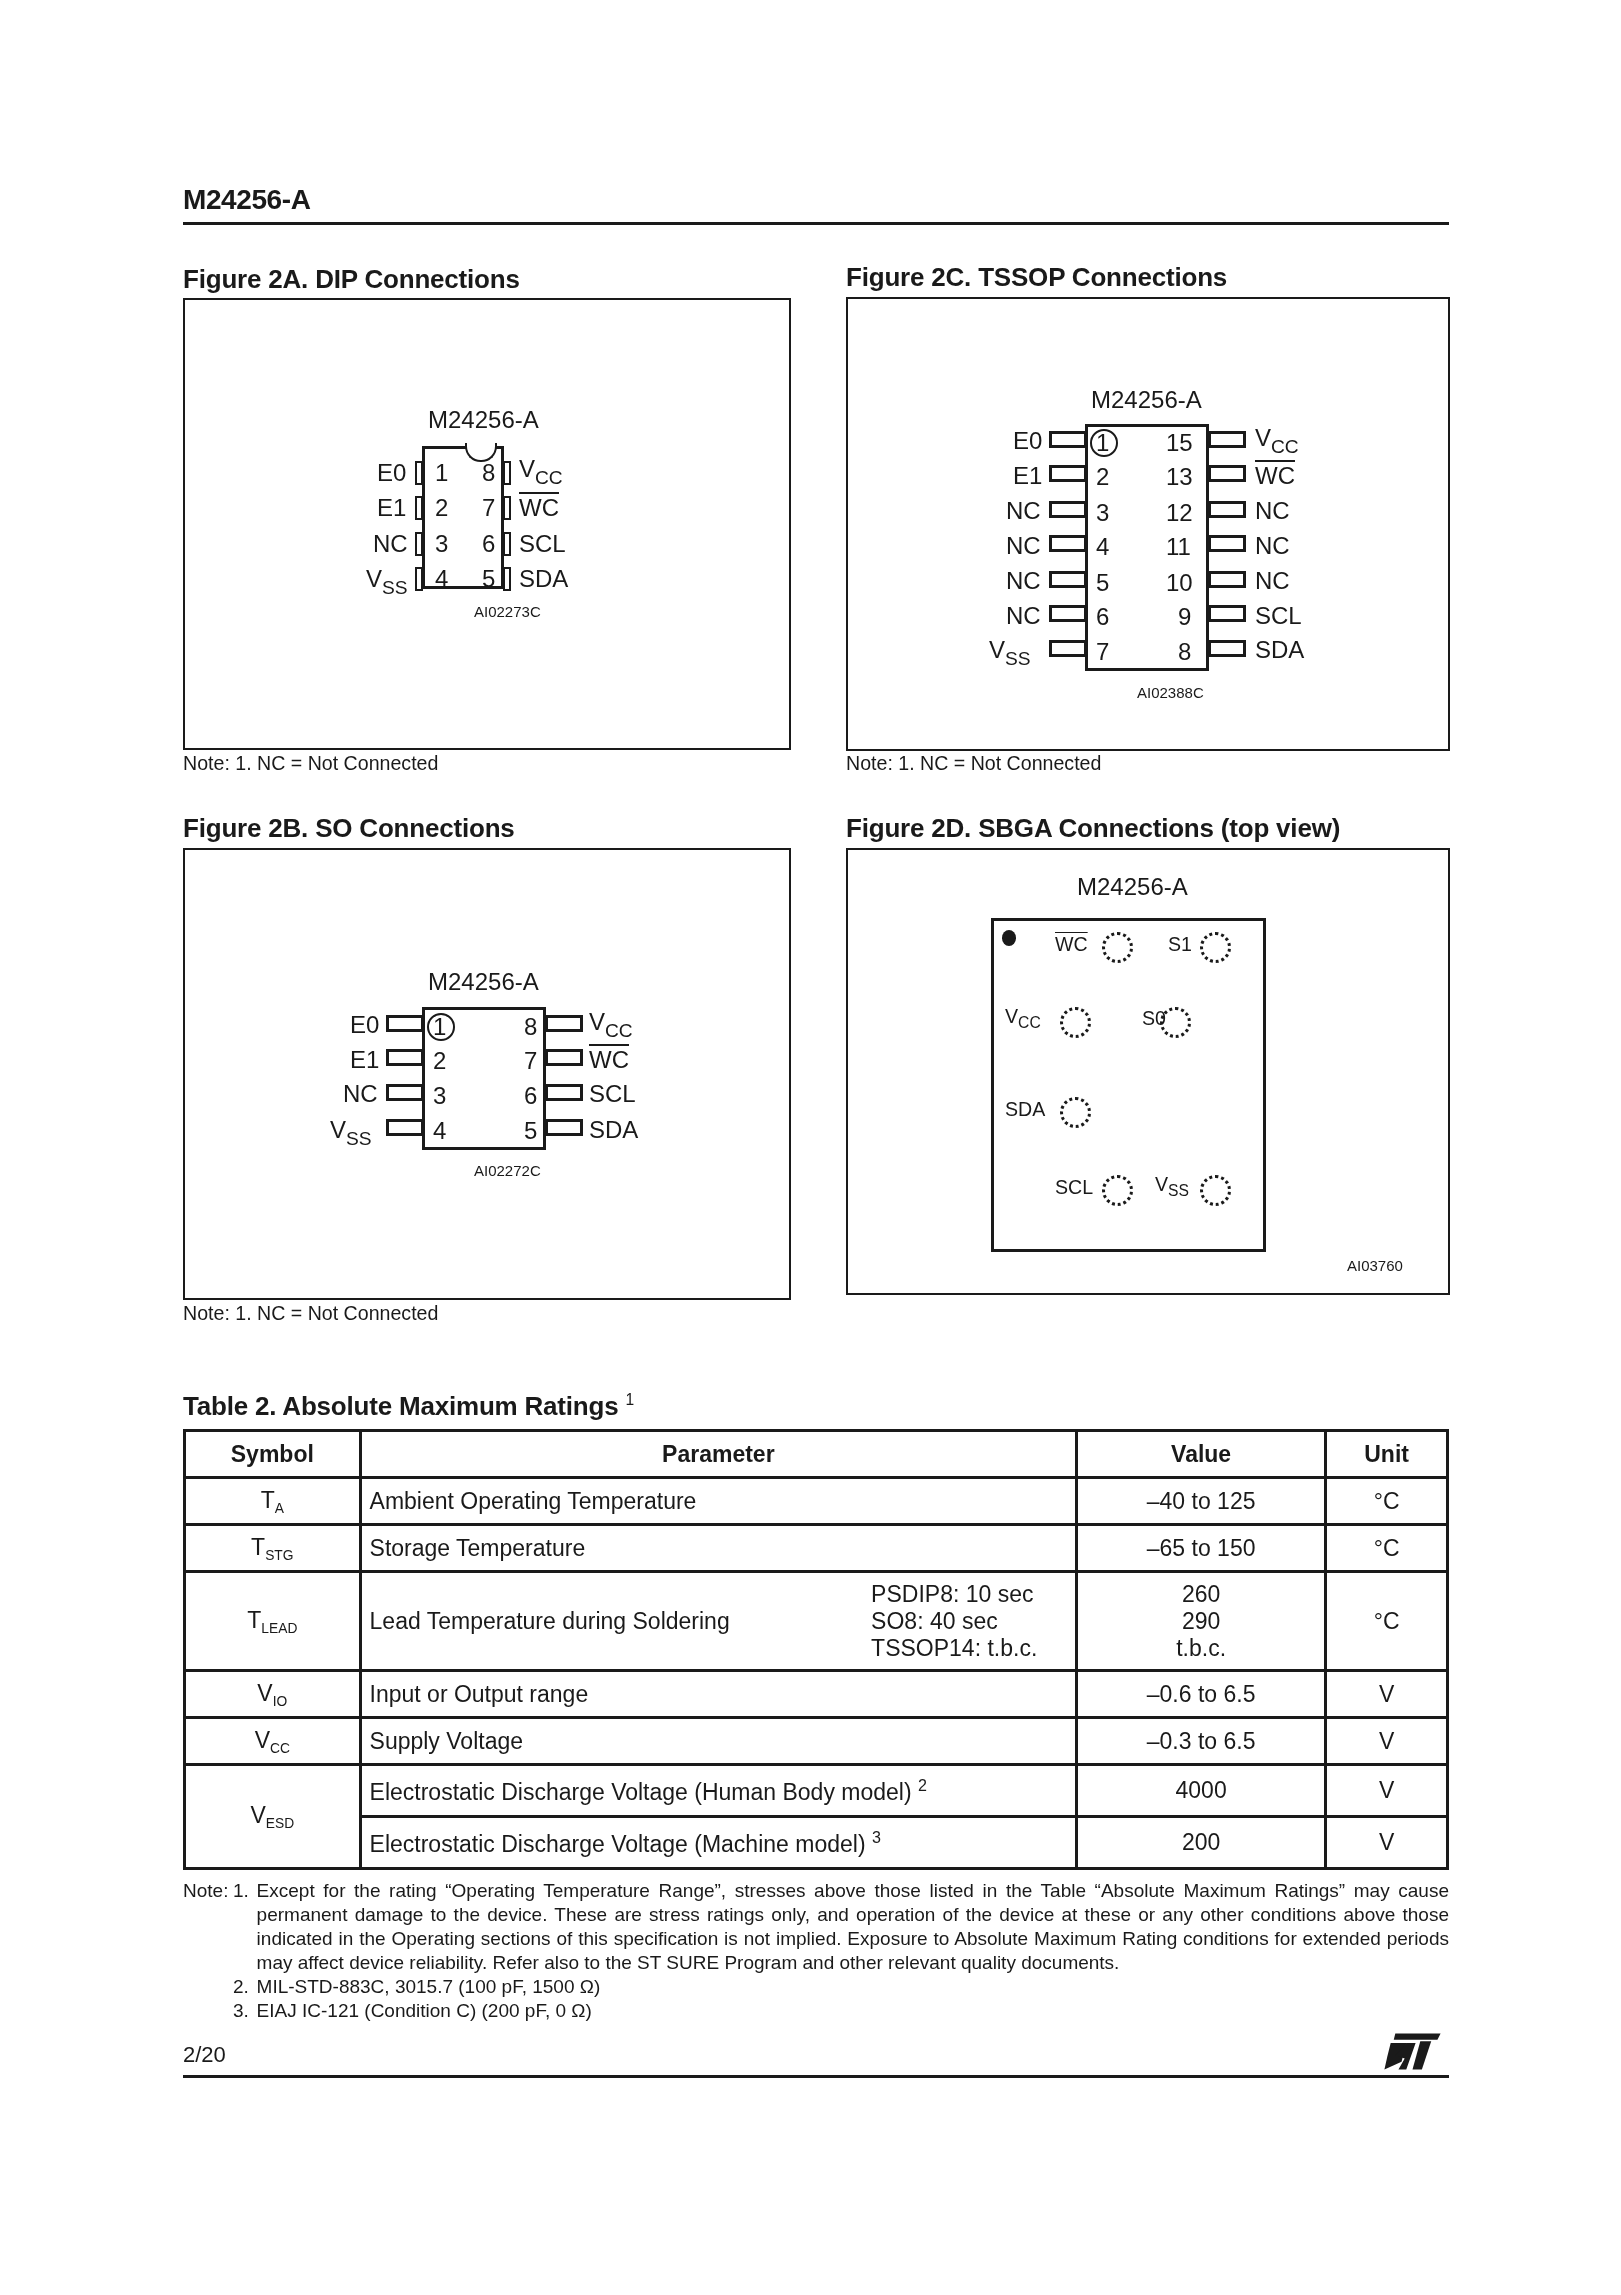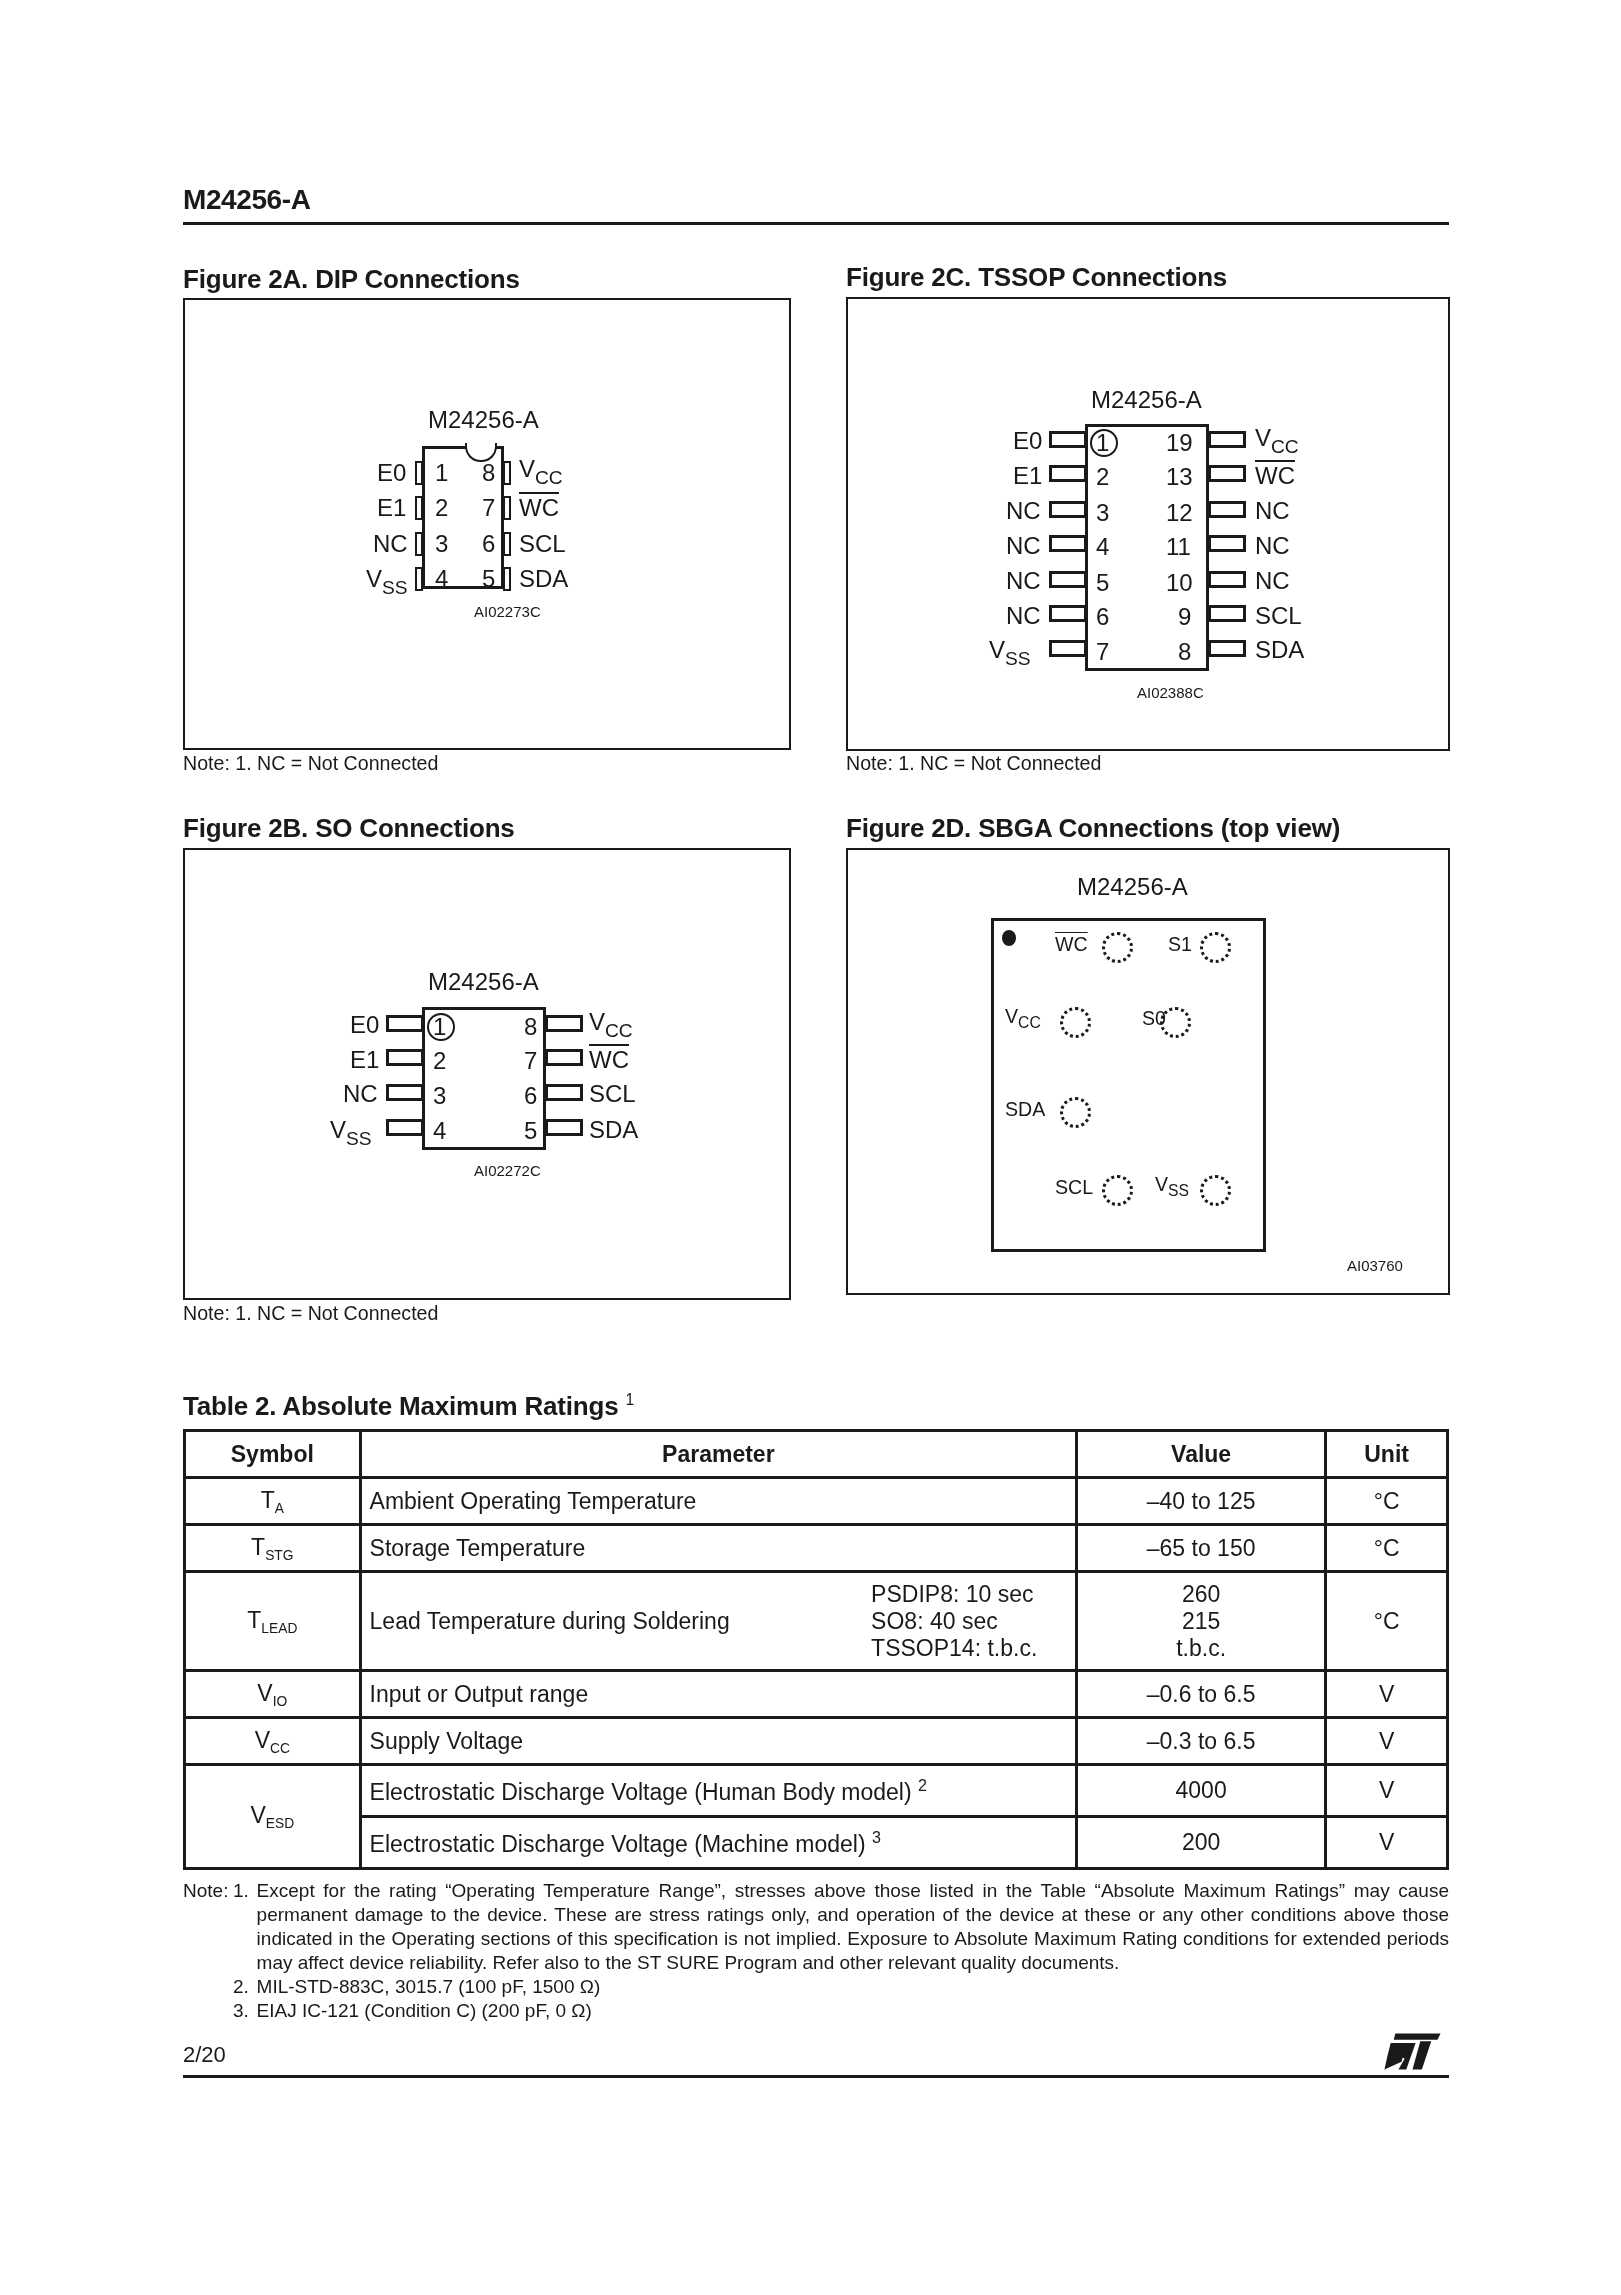--- a/index.html
+++ b/index.html
@@ -109,21 +109,21 @@
   </div>
 
   <div>
     <div class="pin" style="left:360px; top:132px; width:38px; height:17.3px; border-width:3.1px;"></div>
     <div class="pin" style="left:360px; top:166px; width:38px; height:17.3px; border-width:3.1px;"></div>
     <div class="pin" style="left:360px; top:202px; width:38px; height:17.3px; border-width:3.1px;"></div>
     <div class="pin" style="left:360px; top:236px; width:38px; height:17.3px; border-width:3.1px;"></div>
     <div class="pin" style="left:360px; top:272px; width:38px; height:17.3px; border-width:3.1px;"></div>
     <div class="pin" style="left:360px; top:306px; width:38px; height:17.3px; border-width:3.1px;"></div>
     <div class="pin" style="left:360px; top:341px; width:38px; height:17.3px; border-width:3.1px;"></div>
-    <div class="num" style="left:318px; top:132px;">19</div>
+    <div class="num" style="left:318px; top:132px;">15</div>
     <div class="num" style="left:318px; top:166px;">13</div>
     <div class="num" style="left:318px; top:202px;">12</div>
     <div class="num" style="left:318px; top:236px;">11</div>
     <div class="num" style="left:318px; top:272px;">10</div>
     <div class="num" style="left:330px; top:306px;">9</div>
     <div class="num" style="left:330px; top:341px;">8</div>
     <div class="lbl" style="left:407px; top:127px;"><span>V</span><span class="sub">CC</span></div>
     <div class="lbl ovl" style="left:407px; top:165px;">WC</div>
     <div class="lbl" style="left:407px; top:200px;">NC</div>
     <div class="lbl" style="left:407px; top:235px;">NC</div>
@@ -232,21 +232,21 @@
           <span>Lead Temperature during Soldering</span>
           <span style="width:196px; line-height:27px;">
             <div>PSDIP8: 10 sec</div>
             <div>SO8: 40 sec</div>
             <div>TSSOP14: t.b.c.</div>
           </span>
         </div>
       </td>
       <td class="c" style="line-height:27px;">
         <div>260</div>
-        <div>215</div>
+        <div>290</div>
         <div>t.b.c.</div>
       </td>
       <td class="c">°C</td>
     </tr>
     <tr>
       <td class="c"><span>V</span><span class="sub" style="font-size:0.6em;">IO</span></td>
       <td class="l">Input or Output range</td>
       <td class="c">–0.6 to 6.5</td>
       <td class="c">V</td>
     </tr>

